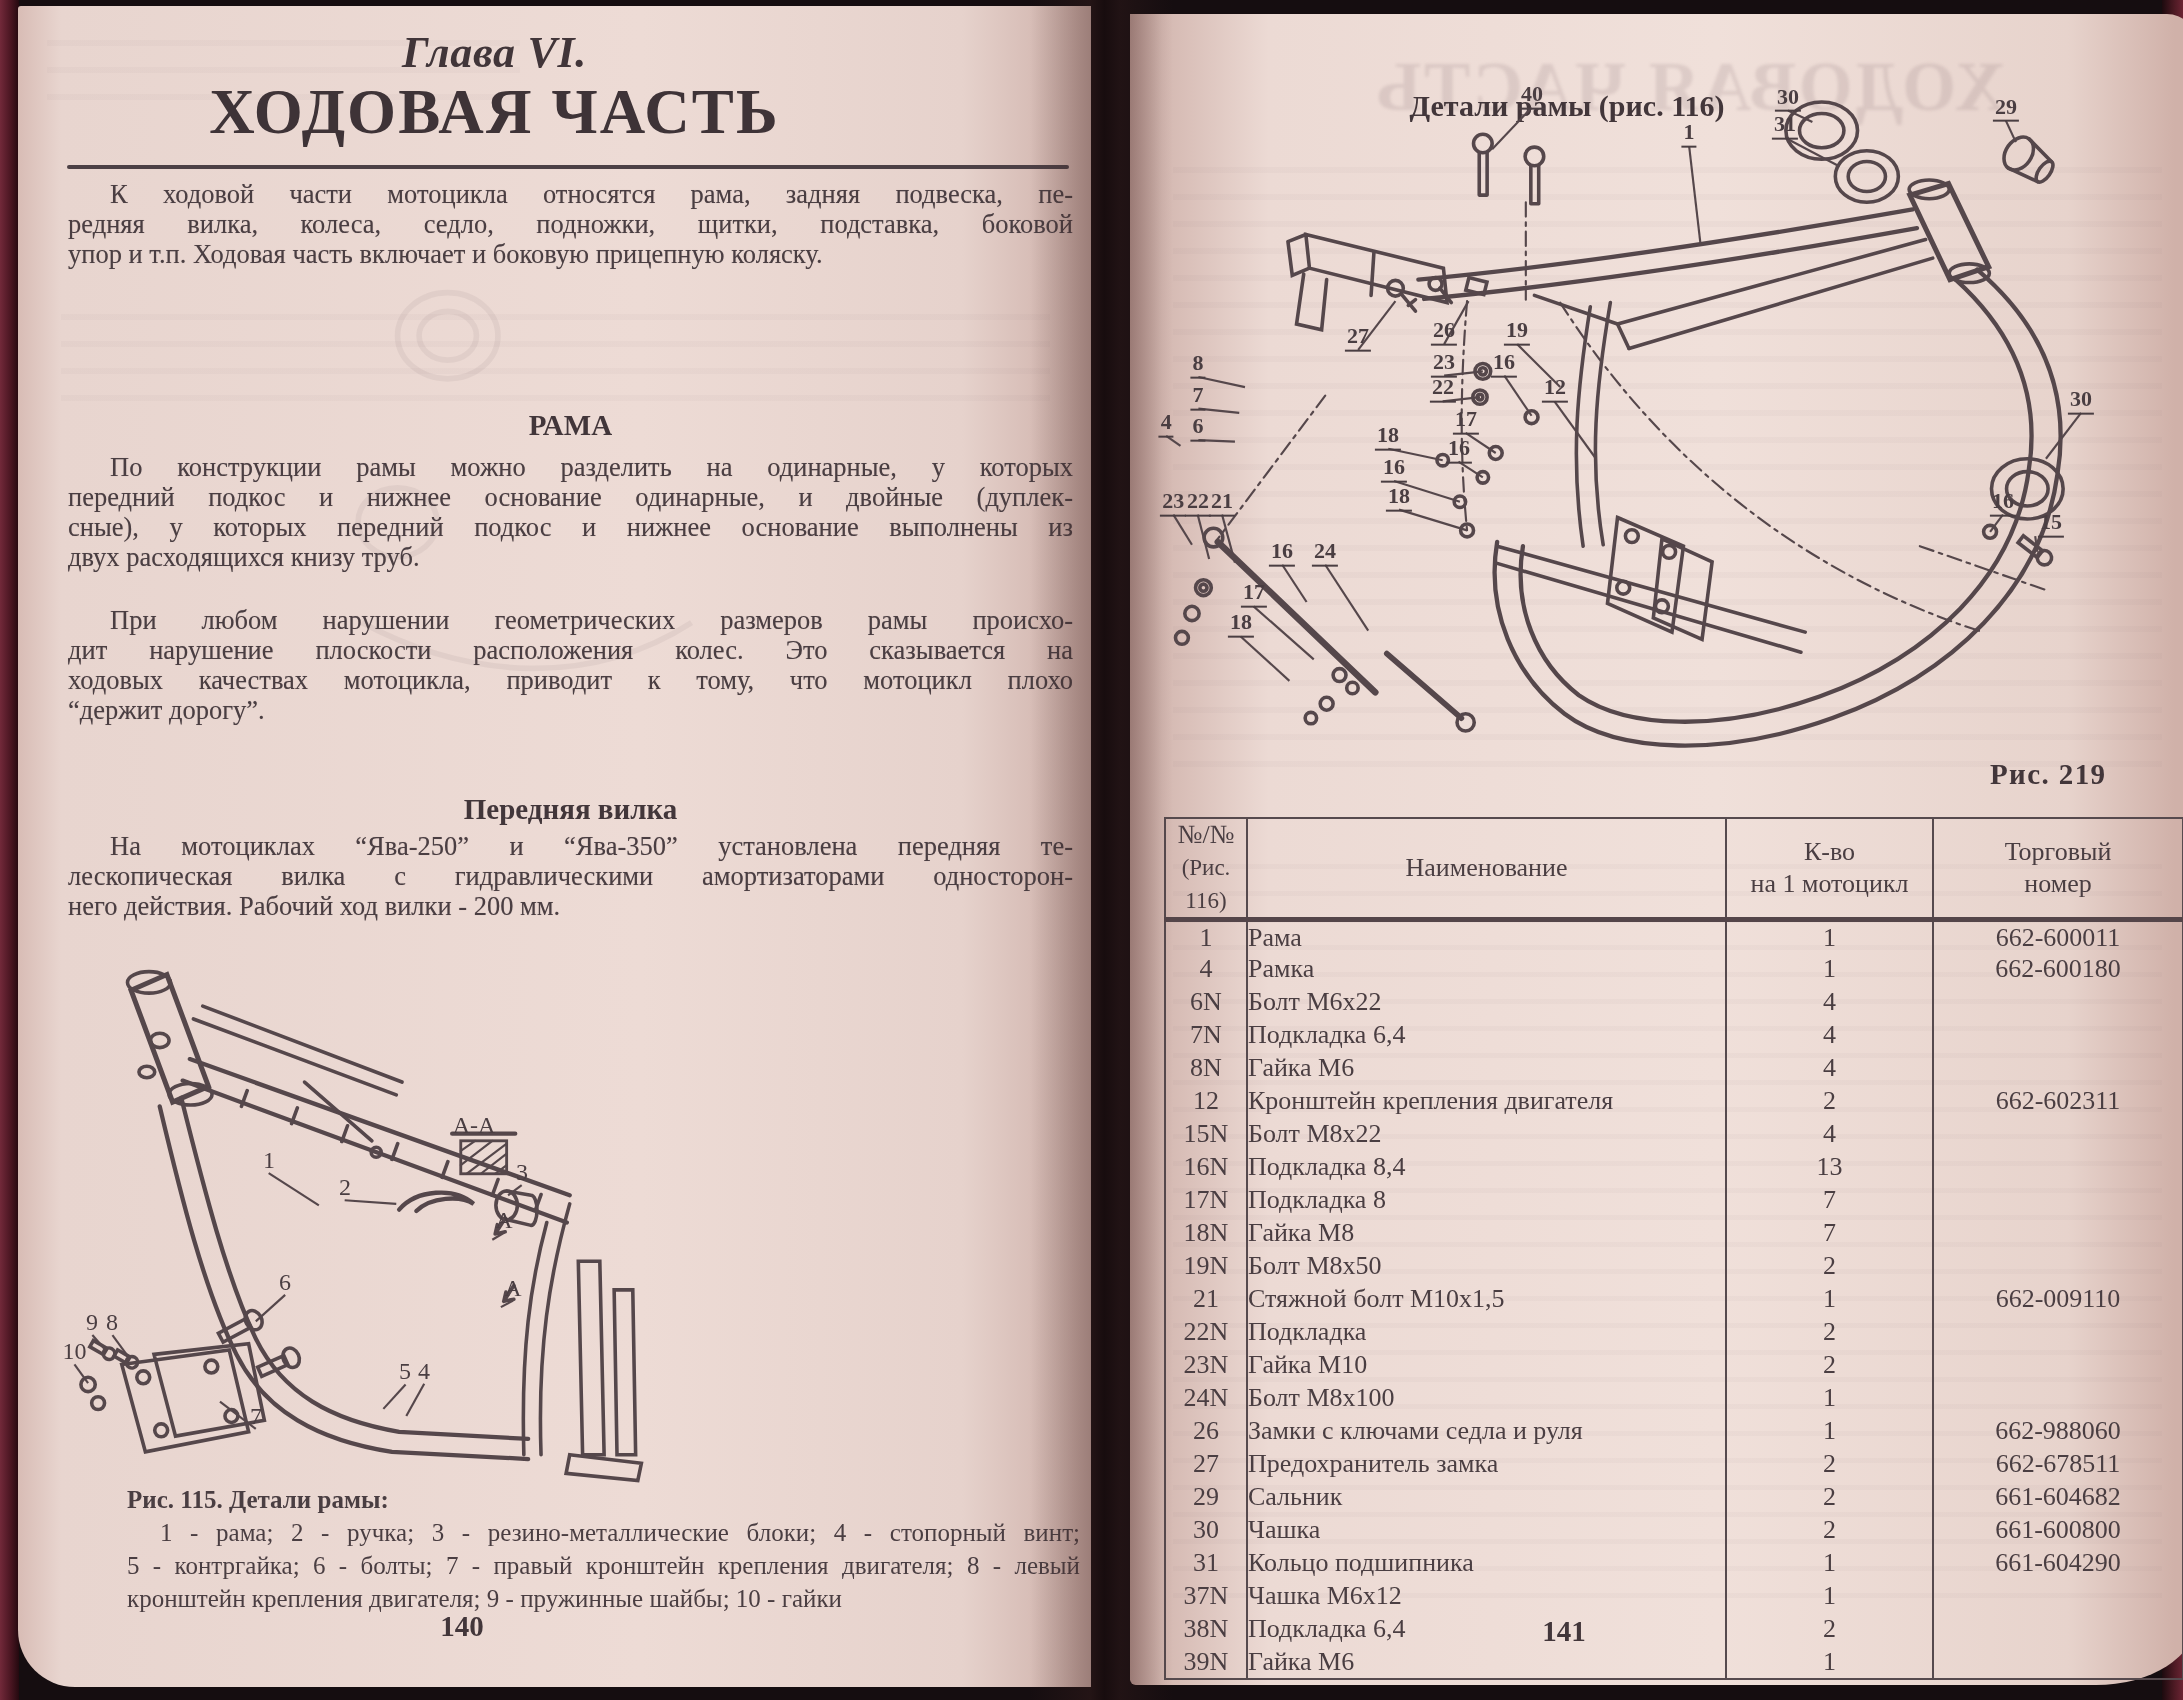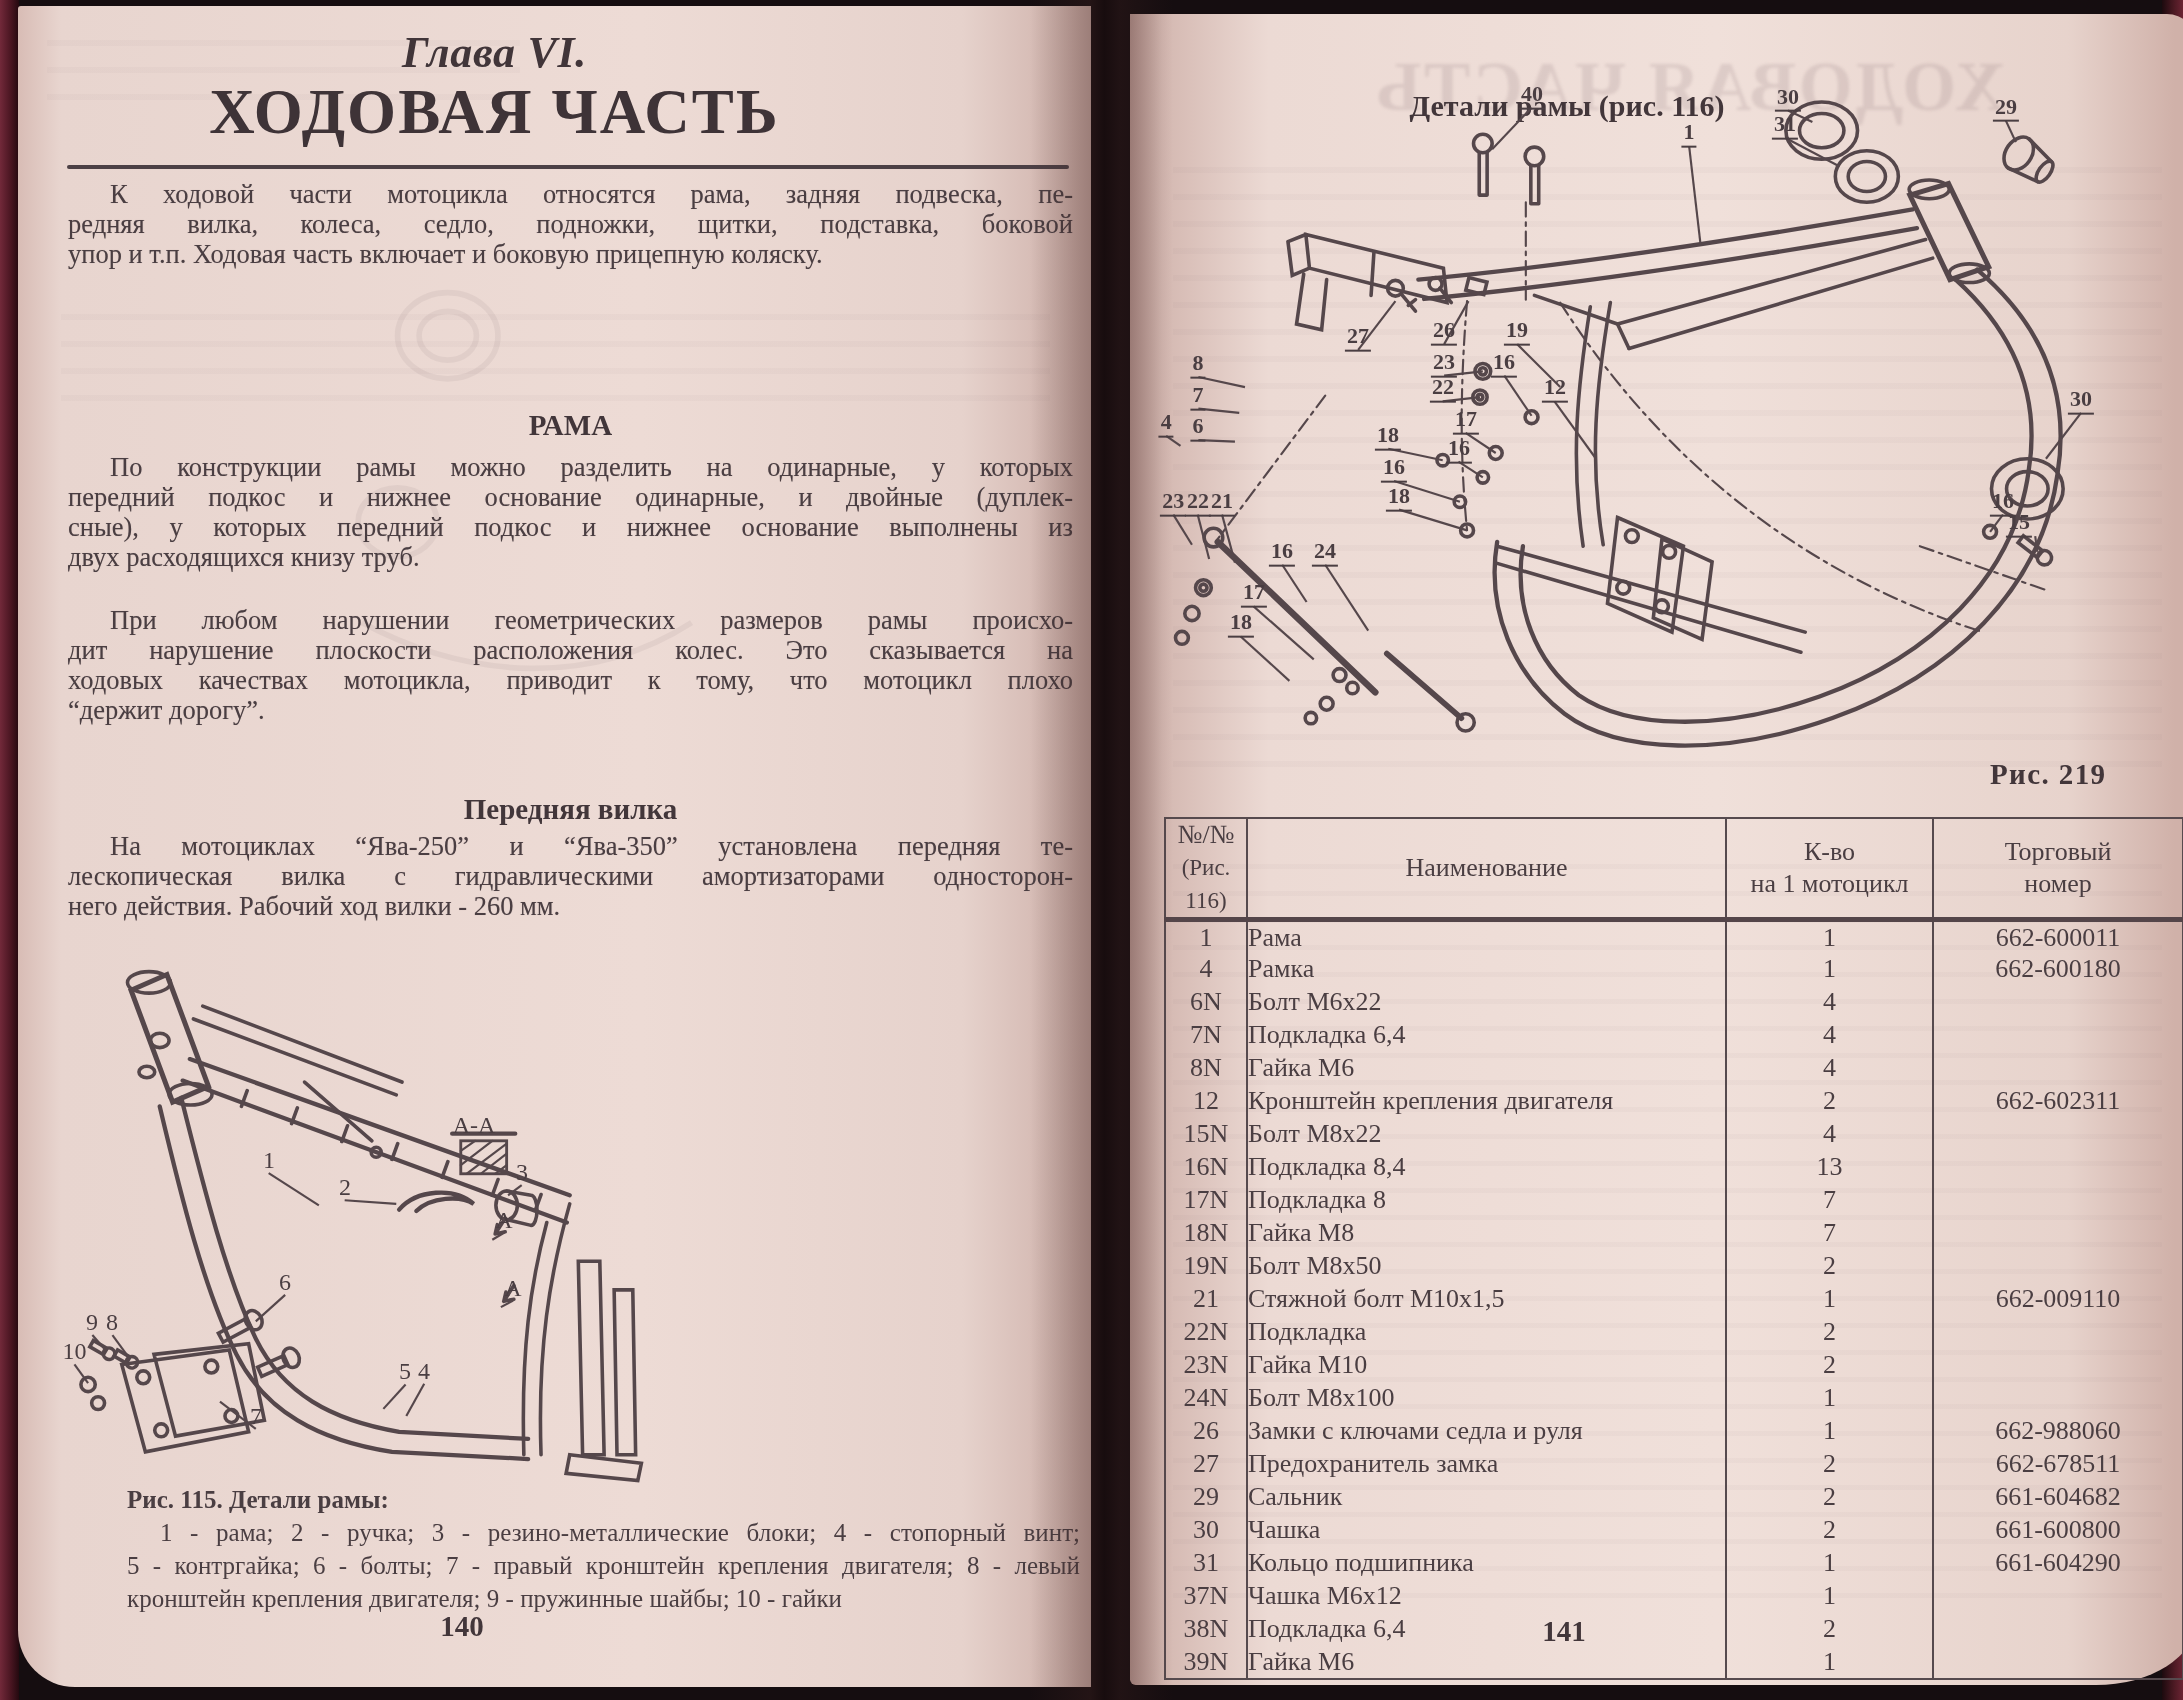--- a/index.html
+++ b/index.html
@@ -121,21 +121,21 @@
         <div class="tline">При любом нарушении геометрических размеров рамы происхо-</div>
         <div class="tline">дит нарушение плоскости расположения колес. Это сказывается на</div>
         <div class="tline">ходовых качествах мотоцикла, приводит к тому, что мотоцикл плохо</div>
         <div class="tline tlast">“держит дорогу”.</div>
       </div>
 
     <div class="abs subhead" style="top:787px;">Передняя вилка</div>
     <div class="abs para" style="top:825px;">
         <div class="tline">На мотоциклах “Ява-250” и “Ява-350” установлена передняя те-</div>
         <div class="tline">лескопическая вилка с гидравлическими амортизаторами односторон-</div>
-        <div class="tline tlast">него действия. Рабочий ход вилки - 260 мм.</div>
+        <div class="tline tlast">него действия. Рабочий ход вилки - 200 мм.</div>
       </div>
 
     <div class="fig" style="left:50px;top:947px;width:1007px;height:534px;">
       <svg class="art" width="1007" height="534" viewBox="0 0 1405 745">
         <g stroke="#55474b" fill="none" stroke-width="5" stroke-linecap="round">
 
           <path d="M88,52 L138,30 L196,186 L146,208 Z" stroke-width="7"></path>
           <ellipse cx="113" cy="41" rx="30" ry="15"></ellipse>
           <ellipse cx="171" cy="197" rx="30" ry="15"></ellipse>
           <ellipse cx="128" cy="122" rx="13" ry="10"></ellipse>
@@ -409,21 +409,21 @@
           <div class="co" style="left: 7.2px; top: 337px;">4</div>
           <div class="co" style="left: 14.3px; top: 416px;">23</div>
           <div class="co" style="left: 39px; top: 416px;">22</div>
           <div class="co" style="left: 63px; top: 416px;">21</div>
           <div class="co" style="left: 123px; top: 466px;">16</div>
           <div class="co" style="left: 166px; top: 466px;">24</div>
           <div class="co" style="left: 95px; top: 507px;">17</div>
           <div class="co" style="left: 82px; top: 537px;">18</div>
           <div class="co" style="left: 922px; top: 314px;">30</div>
           <div class="co" style="left: 844px; top: 416px;">16</div>
-          <div class="co" style="left: 860px; top: 437px;">15</div>
+          <div class="co" style="left: 892px; top: 437px;">15</div>
         </div>
       <div class="abs figlabel" style="left:831px;top:672px;">Рис. 219</div>
     </div>
 
     <table class="parts">
       <colgroup>
           <col class="c1">
           <col class="c2">
           <col class="c3">
           <col class="c4">

